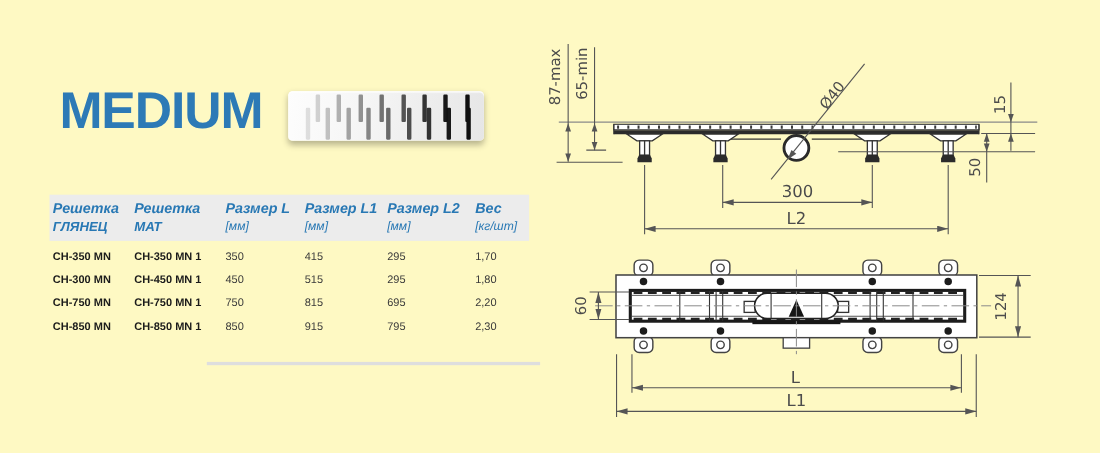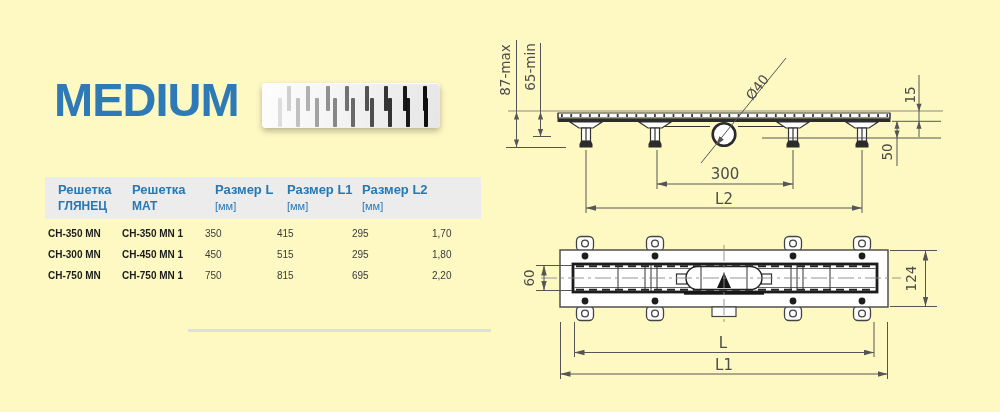--- a/index.html
+++ b/index.html
@@ -12,21 +12,21 @@
 
   
   .grate{position:absolute;left:262px;top:83px;width:178px;height:45px;border-radius:4px;
          background:linear-gradient(100deg,#fdfdfd 0%,#f6f6f6 35%,#ededed 70%,#e6e6e6 100%);
          box-shadow:0 3px 6px rgba(0,0,0,0.28), inset 0 1px 1px #ffffff;}
   .slot{position:absolute;width:4px;border-radius:1px;}
 
   
   .thead{position:absolute;left:45px;top:177px;width:436px;height:42px;background:#ececec;
          display:grid;grid-template-columns:74px 83px 72px 75px 80px auto;
-         padding-left:13px;box-sizing:border-box;}
+         padding-left:3px;box-sizing:border-box;font-style:italic;}
   .thcell{color:#2878b4;font-size:13px;font-weight:bold;line-height:1.3;padding-top:5px;}
   .thsub{display:block;font-size:11px;font-weight:normal;}
   .thsub.bold{font-size:12px;font-weight:bold;}
   .tbody{position:absolute;left:45px;top:223px;width:436px;padding-left:3px;box-sizing:border-box;}
   .trow{display:grid;grid-template-columns:74px 83px 72px 75px 80px auto;height:21.2px;align-items:center;}
   .tcell{font-size:10px;color:#3a3a3a;}
   .tcell.bold{font-weight:bold;color:#1b1b1b;}
   .table-underline{position:absolute;left:188px;top:329px;width:303px;height:3px;background:#dedede;}
 
   
@@ -60,20 +60,21 @@
       <div class="slot" style="left: 144.1px; top: 15px; height: 29px; background: rgba(15, 15, 15, 0.96);"></div>
       <div class="slot" style="left: 162.4px; top: 15px; height: 29px; background: rgb(15, 15, 15);"></div>
     </div>
 
   <div class="thead">
       <div class="thcell"><span>Решетка</span><span class="thsub bold">ГЛЯНЕЦ</span></div>
       <div class="thcell"><span>Решетка</span><span class="thsub bold">МАТ</span></div>
       <div class="thcell"><span>Размер L</span><span class="thsub">[мм]</span></div>
       <div class="thcell"><span>Размер L1</span><span class="thsub">[мм]</span></div>
       <div class="thcell"><span>Размер L2</span><span class="thsub">[мм]</span></div>
+      <div class="thcell"><span>Вес</span><span class="thsub">[кг/шт]</span></div>
     </div>
   <div class="tbody">
       <div class="trow">
         <div class="tcell bold">CH-350 MN</div>
         <div class="tcell bold">CH-350 MN 1</div>
         <div class="tcell">350</div>
         <div class="tcell">415</div>
         <div class="tcell">295</div>
         <div class="tcell">1,70</div>
       </div>
@@ -85,20 +86,28 @@
         <div class="tcell">295</div>
         <div class="tcell">1,80</div>
       </div>
       <div class="trow">
         <div class="tcell bold">CH-750 MN</div>
         <div class="tcell bold">CH-750 MN 1</div>
         <div class="tcell">750</div>
         <div class="tcell">815</div>
         <div class="tcell">695</div>
         <div class="tcell">2,20</div>
+      </div>
+      <div class="trow">
+        <div class="tcell bold">CH-850 MN</div>
+        <div class="tcell bold">CH-850 MN 1</div>
+        <div class="tcell">850</div>
+        <div class="tcell">915</div>
+        <div class="tcell">795</div>
+        <div class="tcell">2,30</div>
       </div>
     </div>
   <div class="table-underline"></div>
 
   <svg style="left:488px;top:20px" width="512" height="196" viewBox="488 20 512 196">
     <defs>
       <marker id="arw" viewBox="0 0 10 6" refX="10" refY="3" markerWidth="10" markerHeight="6" orient="auto-start-reverse" markerUnits="userSpaceOnUse">
         <path d="M10,3 L0,5.8 L0,0.2 Z" fill="#555"></path>
       </marker>
     </defs>

